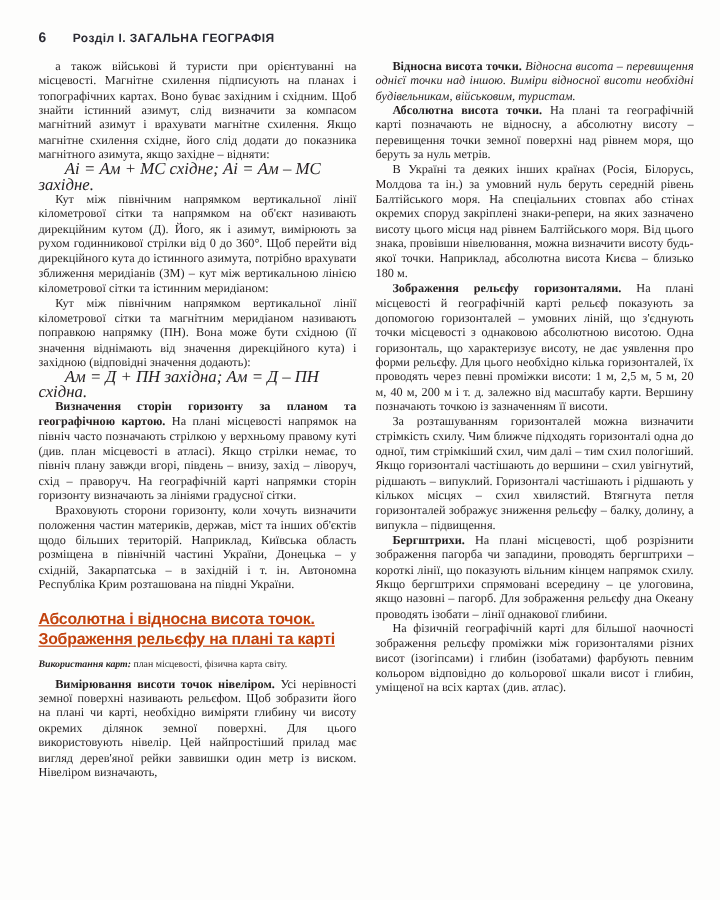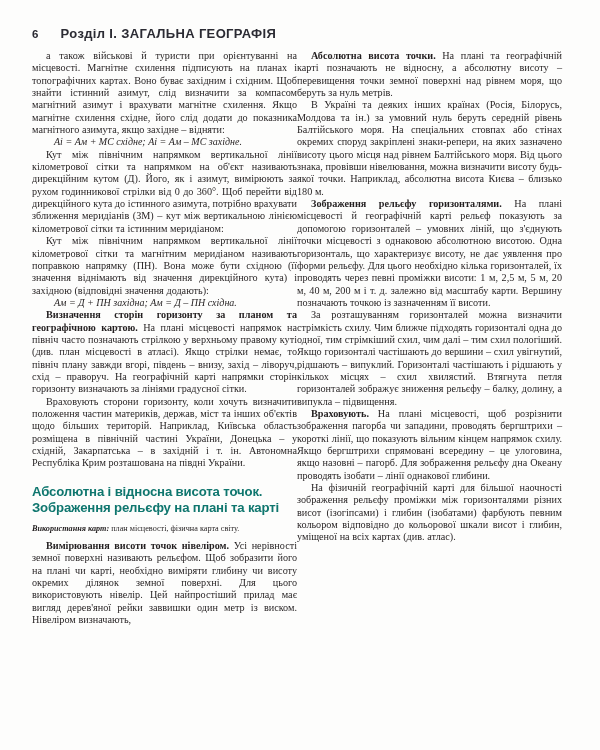--- a/index.html
+++ b/index.html
@@ -36,52 +36,53 @@
   .folio {
     font-family: "Liberation Sans", "DejaVu Sans", sans-serif;
     font-weight: 700;
     font-size: 11.5px;
     color: #2b2b33;
     letter-spacing: 0.2px;
   }
   .runhead-title {
     font-family: "Liberation Sans", "DejaVu Sans", sans-serif;
     font-weight: 700;
-    font-size: 13px;
+    font-size: 10px;
     color: #2b2b33;
     letter-spacing: 0.35px;
   }
   
   .columns {
     position: absolute;
     top: 50px;
     left: 32px;
     right: 18px;
     bottom: 10px;
     display: flex;
+    gap: 16px;
     align-items: flex-start;
   }
   .col {
     width: 265px;
     flex: 0 0 265px;
   }
   p.tx {
     margin: 0;
     font-size: 10.2px;
     line-height: 12.35px;
     text-align: justify;
     text-indent: 14px;
     -webkit-hyphens: auto;
     hyphens: auto;
     word-spacing: 0.1px;
   }
   p.tx.noind { text-indent: 0; }
   p.formula {
     margin: 0;
-    font-size: 10px;
+    font-size: 14px;
     line-height: 12.35px;
     font-style: italic;
     text-indent: 22px;
     text-align: left;
   }
   .it { font-style: italic; }
   .bd { font-weight: 700; }
   
   .sec-head {
     margin: 14px 0 0 0;
@@ -142,59 +143,63 @@
 
       <p class="tx">
         <span class="bd">Визначення сторін горизонту за планом та географічною картою.</span>
         <span>На плані місцевості напрямок на північ часто позначають стрілкою у верхньому правому куті (див. план місцевості в атласі). Якщо стрілки немає, то північ плану завжди вгорі, південь – внизу, захід – ліворуч, схід – праворуч. На географічній карті напрямки сторін горизонту визначають за лініями градусної сітки.</span>
       </p>
 
       <p class="tx">
         <span>Враховують сторони горизонту, коли хочуть визначити положення частин материків, держав, міст та інших об'єктів щодо більших територій. Наприклад, Київська область розміщена в північній частині України, Донецька – у східній, Закарпатська – в західній і т. ін. Автономна Республіка Крим розташована на півдні України.</span>
       </p>
 
-      <h2 class="sec-head" style="color: #0f766e;">Абсолютна і відносна висота точок. Зображення рельєфу на плані та карті</h2>
+      <h2 class="sec-head" style="color: #c2410c; text-decoration: underline;">Абсолютна і відносна висота точок. Зображення рельєфу на плані та карті</h2>
 
       <p class="sec-sub">
         <span class="lead">Використання карт:</span><span> план місцевості, фізична карта світу.</span>
       </p>
 
       <div class="gap-s"></div>
 
       <p class="tx">
         <span class="bd">Вимірювання висоти точок нівеліром.</span>
         <span>Усі нерівності земної поверхні називають рельєфом. Щоб зобразити його на плані чи карті, необхідно виміряти глибину чи висоту окремих ділянок земної поверхні. Для цього використовують нівелір. Цей найпростіший прилад має вигляд дерев'яної рейки заввишки один метр із виском. Нівеліром визначають,</span>
       </p>
 
     </div>
 
     <div class="col">
 
 
+      <p class="tx">
+        <span class="bd">Відносна висота точки.</span>
+        <span class="it">Відносна висота – перевищення однієї точки над іншою. Виміри відносної висоти необхідні будівельникам, військовим, туристам.</span>
+      </p>
 
       <p class="tx">
         <span class="bd">Абсолютна висота точки.</span>
         <span>На плані та географічній карті позначають не відносну, а абсолютну висоту – перевищення точки земної поверхні над рівнем моря, що беруть за нуль метрів.</span>
       </p>
 
       <p class="tx">
         <span>В Україні та деяких інших країнах (Росія, Білорусь, Молдова та ін.) за умовний нуль беруть середній рівень Балтійського моря. На спеціальних стовпах або стінах окремих споруд закріплені знаки-репери, на яких зазначено висоту цього місця над рівнем Балтійського моря. Від цього знака, провівши нівелювання, можна визначити висоту будь-якої точки. Наприклад, абсолютна висота Києва – близько 180 м.</span>
       </p>
 
       <p class="tx">
         <span class="bd">Зображення рельєфу горизонталями.</span>
         <span>На плані місцевості й географічній карті рельєф показують за допомогою горизонталей – умовних ліній, що з'єднують точки місцевості з однаковою абсолютною висотою. Одна горизонталь, що характеризує висоту, не дає уявлення про форми рельєфу. Для цього необхідно кілька горизонталей, їх проводять через певні проміжки висоти: 1 м, 2,5 м, 5 м, 20 м, 40 м, 200 м і т. д. залежно від масштабу карти. Вершину позначають точкою із зазначенням її висоти.</span>
       </p>
 
       <p class="tx">
         <span>За розташуванням горизонталей можна визначити стрімкість схилу. Чим ближче підходять горизонталі одна до одної, тим стрімкіший схил, чим далі – тим схил пологіший. Якщо горизонталі частішають до вершини – схил увігнутий, рідшають – випуклий. Горизонталі частішають і рідшають у кількох місцях – схил хвилястий. Втягнута петля горизонталей зображує зниження рельєфу – балку, долину, а випукла – підвищення.</span>
       </p>
 
       <p class="tx">
-        <span class="bd">Враховують.</span>
+        <span class="bd">Бергштрихи.</span>
         <span>На плані місцевості, щоб розрізнити зображення пагорба чи западини, проводять бергштрихи – короткі лінії, що показують вільним кінцем напрямок схилу. Якщо бергштрихи спрямовані всередину – це улоговина, якщо назовні – пагорб. Для зображення рельєфу дна Океану проводять ізобати – лінії однакової глибини.</span>
       </p>
 
       <p class="tx">
         <span>На фізичній географічній карті для більшої наочності зображення рельєфу проміжки між горизонталями різних висот (ізогіпсами) і глибин (ізобатами) фарбують певним кольором відповідно до кольорової шкали висот і глибин, уміщеної на всіх картах (див. атлас).</span>
       </p>
 
     </div>
 
   </div>

